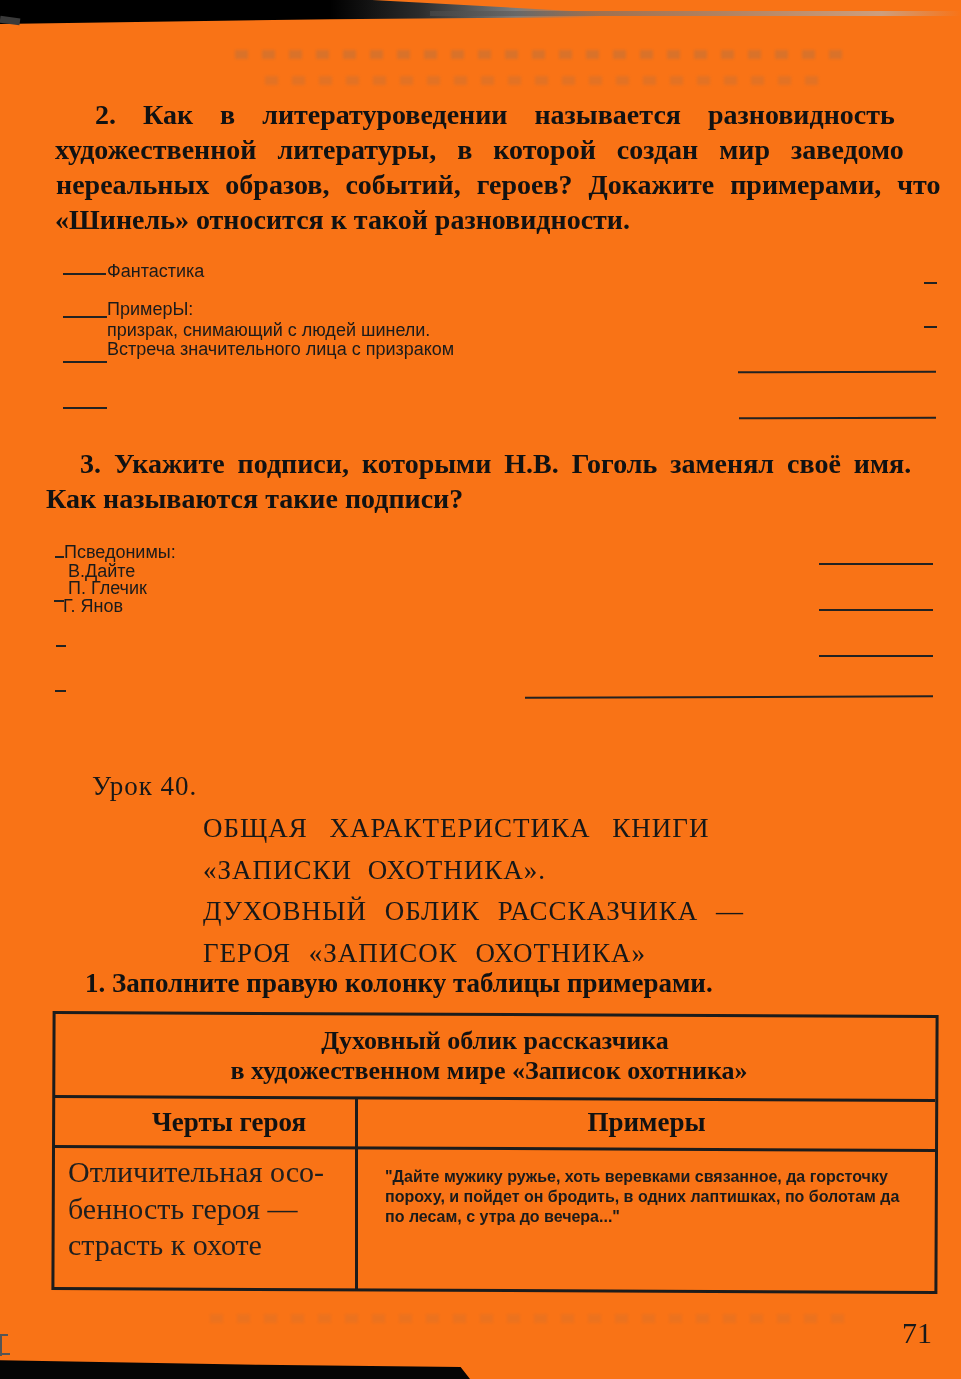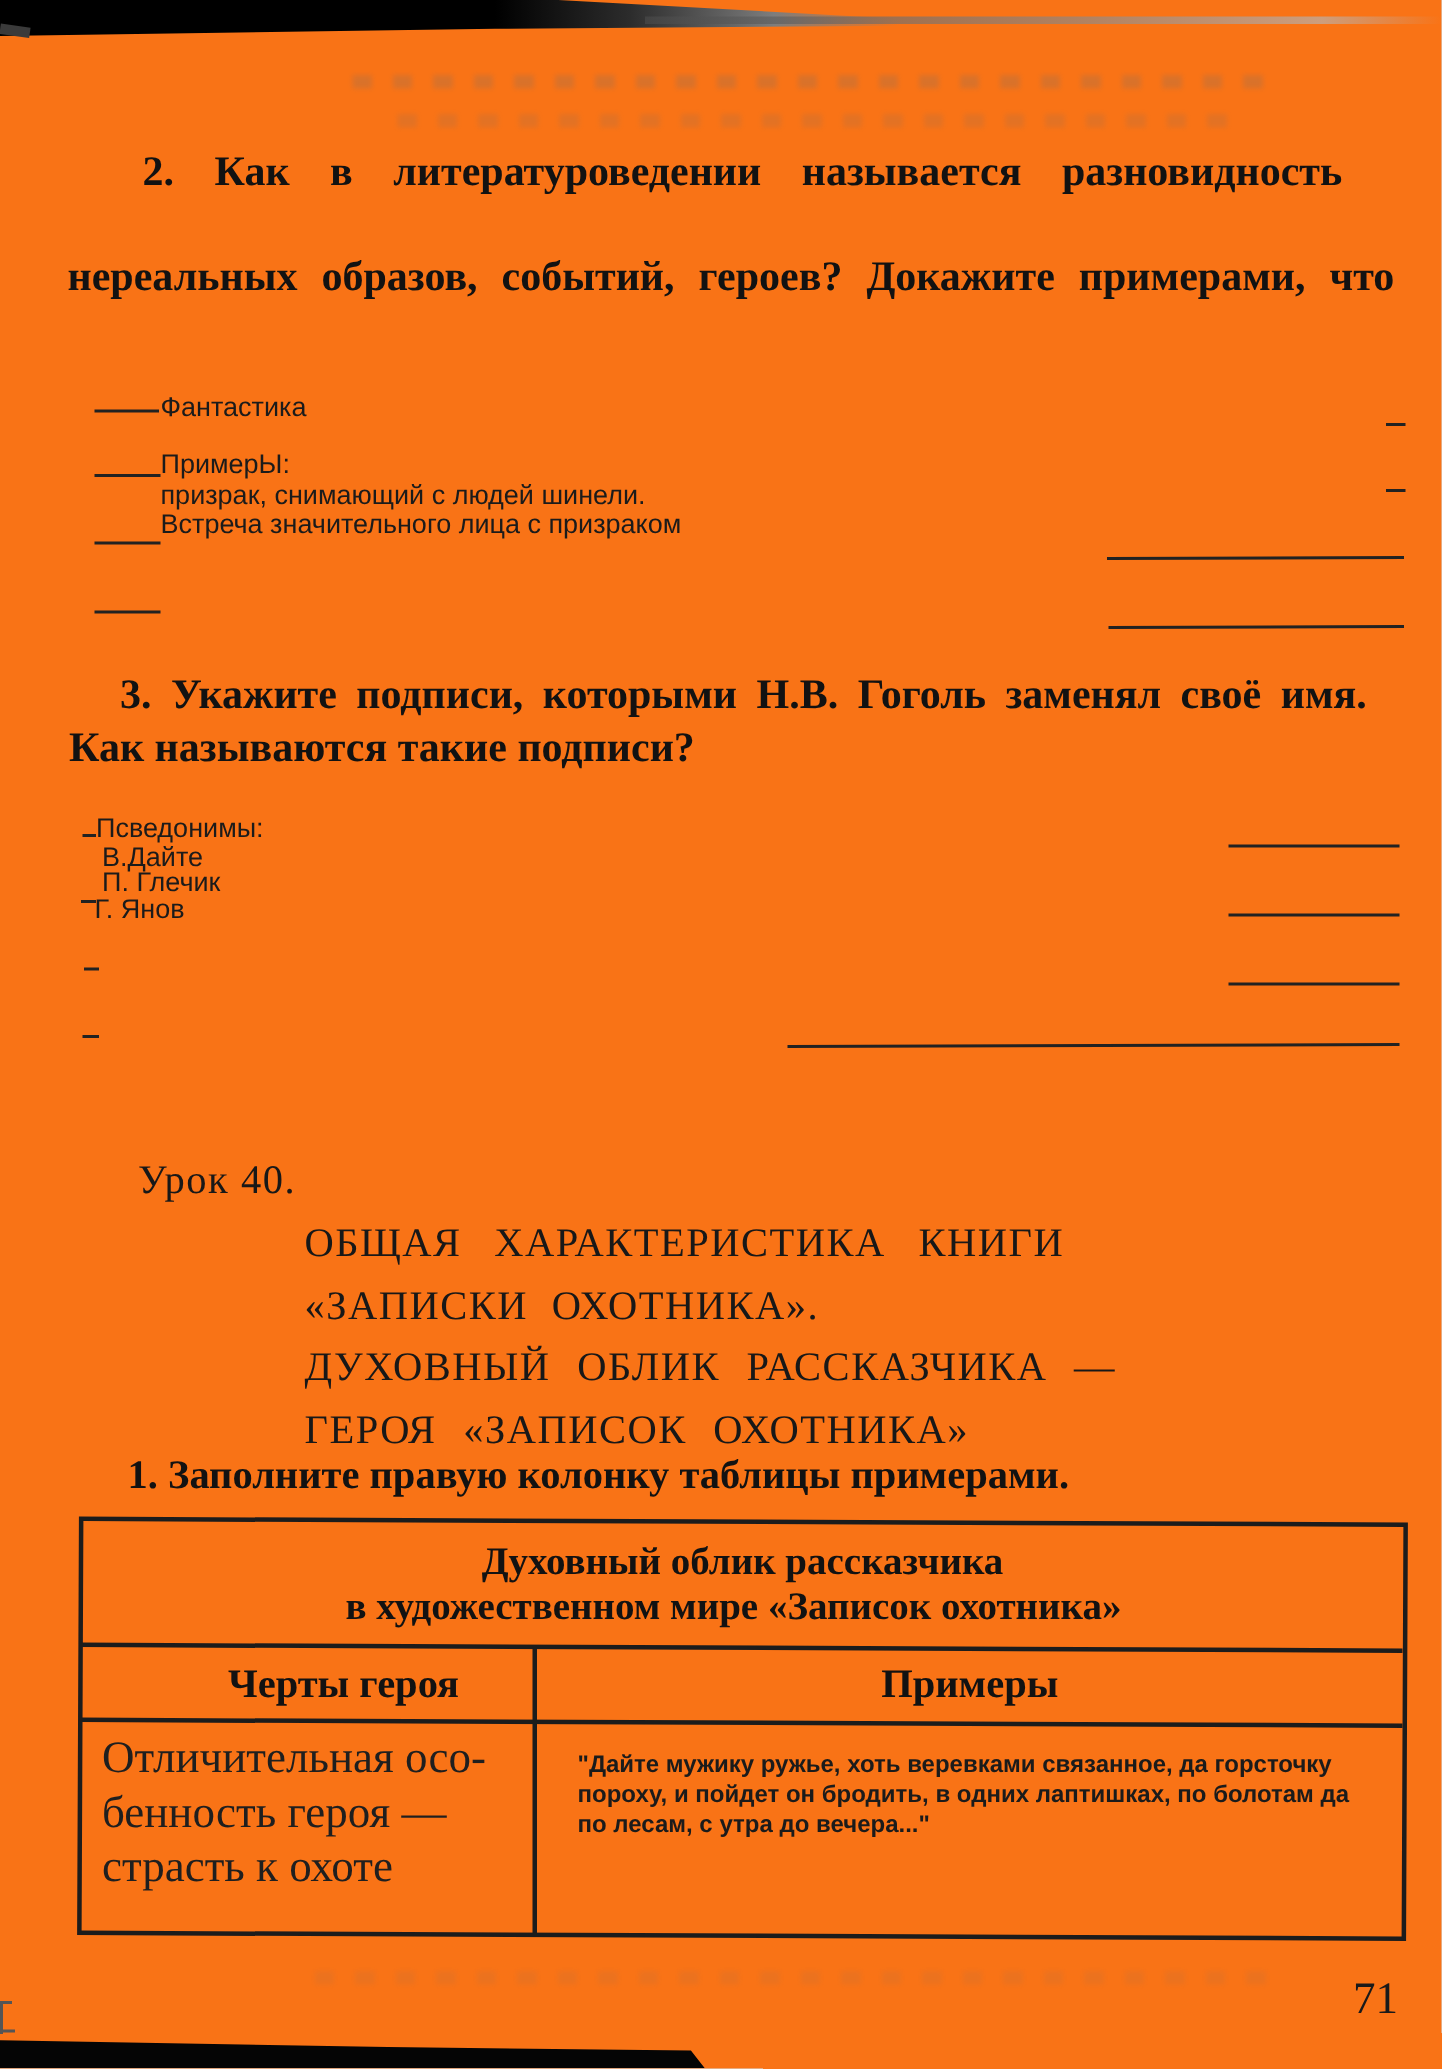--- a/index.html
+++ b/index.html
@@ -45,21 +45,23 @@
               clip-path:polygon(0 0,62% 0,100% 48%,100% 66%,55% 74%,0 92%);"></div>
   <div class="abs" style="left:430px;top:11px;width:531px;height:5px;opacity:.65;
               background:linear-gradient(to right,#4a4a4a,#8a8a8a 55%,#b5b5b5 85%,rgba(190,190,190,0));"></div>
   <div class="abs" style="left:0;top:17px;width:20px;height:7px;background:#3a3a3a;transform:rotate(8deg);"></div>
 
   <div class="ghost" style="left:235px;top:50px;width:610px;"></div>
   <div class="ghost" style="left:265px;top:76px;width:560px;opacity:.35;"></div>
   <div class="ghost" style="left:210px;top:1314px;width:640px;opacity:.22;"></div>
 
   <div class="abs q ws20" style="left:95px;top:98px;">2. Как в литературоведении называется разновидность</div>
-  <div class="abs q ws9" style="left:45px;top:168px;font-family:Liberation Serif, serif;">нереальных образов, событий, героев? Докажите примерами, что</div>
+  <div class="abs q ws14" style="left:55px;top:133px;">художественной литературы, в которой создан мир заведомо</div>
+  <div class="abs q ws9" style="left:56px;top:168px;font-family:Liberation Serif, serif;">нереальных образов, событий, героев? Докажите примерами, что</div>
+  <div class="abs q" style="left:55px;top:203px;">«Шинель» относится к такой разновидности.</div>
 
   <div class="rule" style="left:63px;top:273px;width:43px;"></div>
   <div class="abs ans" style="left:107px;top:261px;">Фантастика</div>
   <div class="rule" style="left:924px;top:282px;width:13px;"></div>
 
   <div class="abs ans" style="left:107px;top:299px;">ПримерЫ:</div>
   <div class="rule" style="left:63px;top:316px;width:44px;"></div>
   <div class="abs ans" style="left:107px;top:320px;">призрак, снимающий с людей шинели.</div>
   <div class="rule" style="left:924px;top:326px;width:13px;"></div>
   <div class="abs ans" style="left:107px;top:339px;">Встреча значительного лица с призраком</div>

